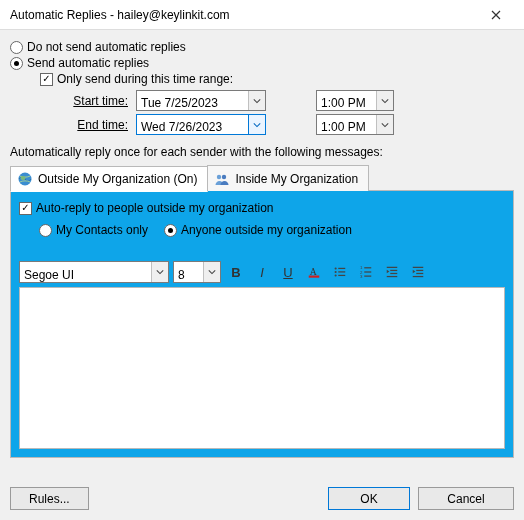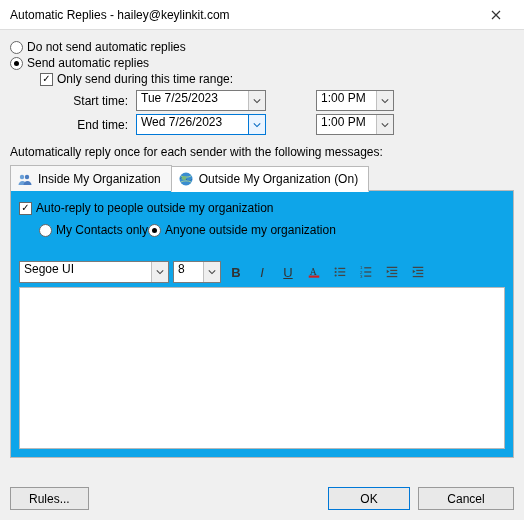--- a/index.html
+++ b/index.html
@@ -73,27 +73,28 @@
   }
   .time-row {
     display:flex;
     align-items:center;
     gap:8px;
     margin:3px 0;
   }
   .time-row .lbl {
     width:66px;
     text-align:right;
+    text-decoration:underline;
   }
   .combo {
     height:21px;
     border:1px solid #7a7a7a;
     background:#fff;
     display:flex;
-    align-items:flex-start;
+    align-items:flex-end;
     position:relative;
     padding: 0 18px 0 4px;
     font-size:12px;
   }
   .combo .arrow {
     position:absolute;
     right:0; top:0; bottom:0;
     width:17px;
     border-left:1px solid #c0c0c0;
     background:#efefef;
@@ -144,20 +145,21 @@
     border:1px solid #b9b9b9;
     background:#0ea5e9;
     padding:8px 8px 8px 8px;
     margin-top:-1px;
     height:268px;
     display:flex;
     flex-direction:column;
   }
   .subradios {
     display:flex;
+    gap:16px;
     margin:4px 0 6px 20px;
   }
   .toolbar {
     display:flex;
     align-items:center;
     gap:4px;
     margin-top:16px;
   }
   .tbtn {
     width:22px; height:22px;
@@ -264,41 +266,41 @@
               <path d="M1 3 L5 7 L9 3" stroke="#444" stroke-width="1.3" fill="none"></path>
             </svg>
           </span>
       </div>
     </div>
   </div>
 
   <div class="section-label">Automatically reply once for each sender with the following messages:</div>
 
   <div class="tabs">
+    <div class="tab active">
+      <span class="ticon">
+        <svg viewBox="0 0 16 16">
+            <circle cx="8" cy="8" r="6.5" fill="#3a8dd0"></circle>
+            <path d="M2 8c2-3 4-3 6 0s4 3 6 0" stroke="#2a6aa0" fill="none" stroke-width="0.8"></path>
+            <path d="M3 5c2 1.5 8 1.5 10 0M3 11c2-1.5 8-1.5 10 0" stroke="#9fd09f" fill="none" stroke-width="1"></path>
+            <ellipse cx="6" cy="7" rx="2.5" ry="2" fill="#7ab97a"></ellipse>
+          </svg>
+      </span>
+      <span>Outside My Organization (On)</span>
+    </div>
     <div class="tab">
       <span class="ticon">
         <svg viewBox="0 0 16 16">
             <circle cx="5" cy="6" r="2.2" fill="#6aa0d8"></circle>
             <circle cx="10" cy="6" r="2.2" fill="#4a7cc0"></circle>
             <path d="M1.5 14c0-2.2 1.8-4 4-4s4 1.8 4 4" fill="#6aa0d8"></path>
             <path d="M6.5 14c0-2.2 1.8-4 4-4s4 1.8 4 4" fill="#4a7cc0"></path>
           </svg>
       </span>
       <span>Inside My Organization</span>
-    </div>
-    <div class="tab active">
-      <span class="ticon">
-        <svg viewBox="0 0 16 16">
-            <circle cx="8" cy="8" r="6.5" fill="#3a8dd0"></circle>
-            <path d="M2 8c2-3 4-3 6 0s4 3 6 0" stroke="#2a6aa0" fill="none" stroke-width="0.8"></path>
-            <path d="M3 5c2 1.5 8 1.5 10 0M3 11c2-1.5 8-1.5 10 0" stroke="#9fd09f" fill="none" stroke-width="1"></path>
-            <ellipse cx="6" cy="7" rx="2.5" ry="2" fill="#7ab97a"></ellipse>
-          </svg>
-      </span>
-      <span>Outside My Organization (On)</span>
     </div>
   </div>
 
   <div class="tabpanel">
     <div class="check-row">
       <span class="checkbox selected"></span>
       <span>Auto-reply to people outside my organization</span>
     </div>
     <div class="subradios">
       <div class="radio-row">

